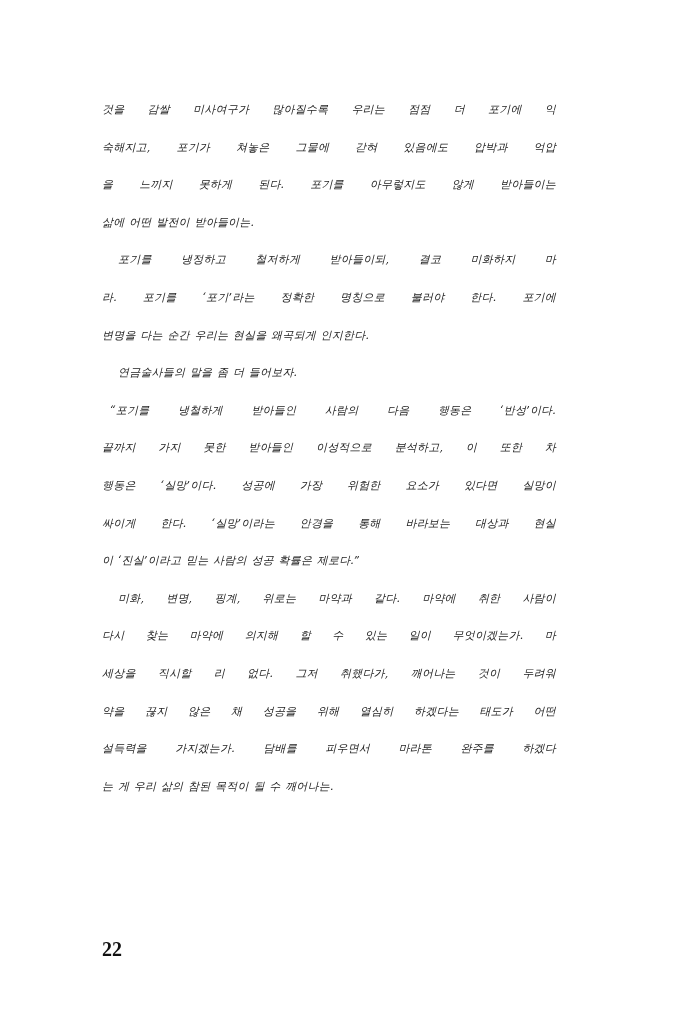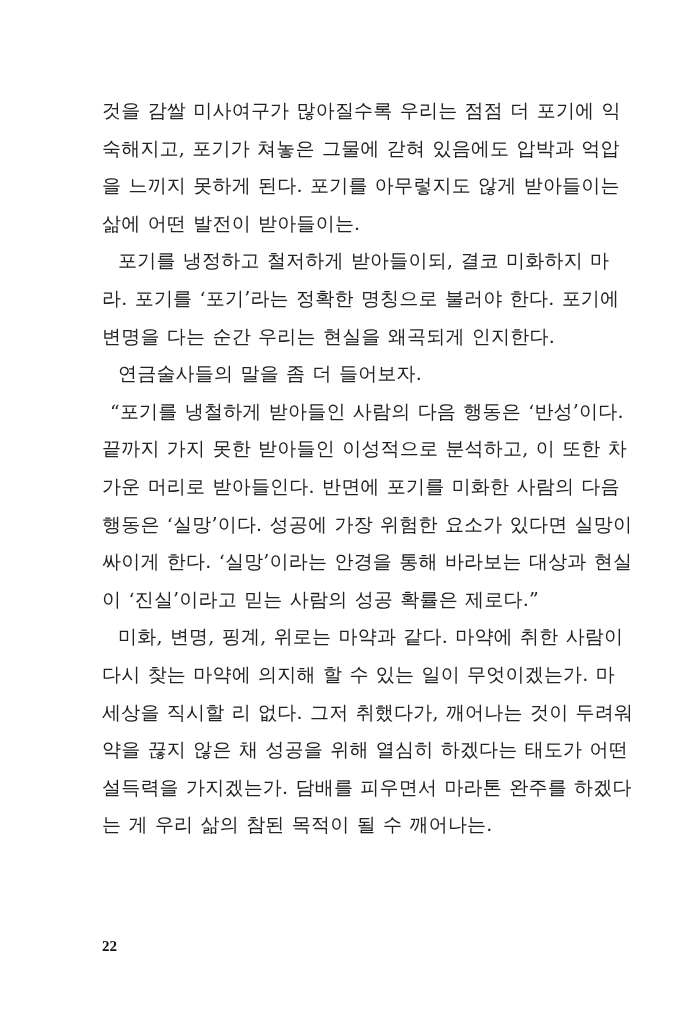--- a/index.html
+++ b/index.html
@@ -25,40 +25,41 @@
     .body-text {
       position: absolute;
       left: 102px;
       top: 95px;
       width: 454px;
     }
     .line {
       display: block;
       height: 37.6px;
       line-height: 30px;
-      font-size: 19px;
+      font-size: 11px;
       letter-spacing: 0.2px;
       white-space: nowrap;
       text-align: justify;
       text-align-last: justify;
       word-spacing: 1px;
+      font-style: italic;
     }
     .line.last {
       text-align-last: left;
     }
     .line.indent {
       padding-left: 16px;
     }
     .page-number {
       position: absolute;
       left: 102px;
       top: 938px;
       font-family: "Liberation Serif", "DejaVu Serif", serif;
       font-weight: bold;
-      font-size: 15px;
+      font-size: 20px;
       color: #111111;
     }
   </style>
 </head>
 <body>
 
 <div class="page">
   <div class="body-text">
 
     <div>
@@ -74,21 +75,20 @@
       <span class="line last">변명을 다는 순간 우리는 현실을 왜곡되게 인지한다.</span>
     </div>
 
     <div>
       <span class="line indent last">연금술사들의 말을 좀 더 들어보자.</span>
     </div>
 
     <div>
       <span class="line indent" style="padding-left:8px;">“포기를 냉철하게 받아들인 사람의 다음 행동은 ‘반성’이다.</span>
       <span class="line">끝까지 가지 못한 받아들인 이성적으로 분석하고, 이 또한 차</span>
-      <span class="line">가운 머리로 받아들인다. 반면에 포기를 미화한 사람의 다음</span>
       <span class="line">행동은 ‘실망’이다. 성공에 가장 위험한 요소가 있다면 실망이</span>
       <span class="line">싸이게 한다. ‘실망’이라는 안경을 통해 바라보는 대상과 현실</span>
       <span class="line last">이 ‘진실’이라고 믿는 사람의 성공 확률은 제로다.”</span>
     </div>
 
     <div>
       <span class="line indent">미화, 변명, 핑계, 위로는 마약과 같다. 마약에 취한 사람이</span>
       <span class="line">다시 찾는 마약에 의지해 할 수 있는 일이 무엇이겠는가. 마</span>
       <span class="line">세상을 직시할 리 없다. 그저 취했다가, 깨어나는 것이 두려워</span>
       <span class="line">약을 끊지 않은 채 성공을 위해 열심히 하겠다는 태도가 어떤</span>

